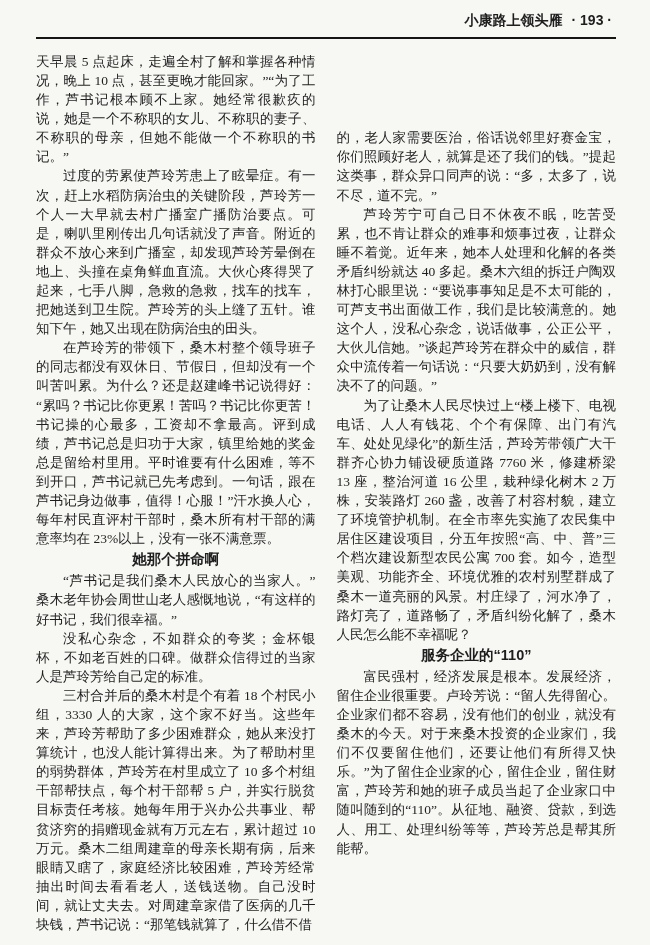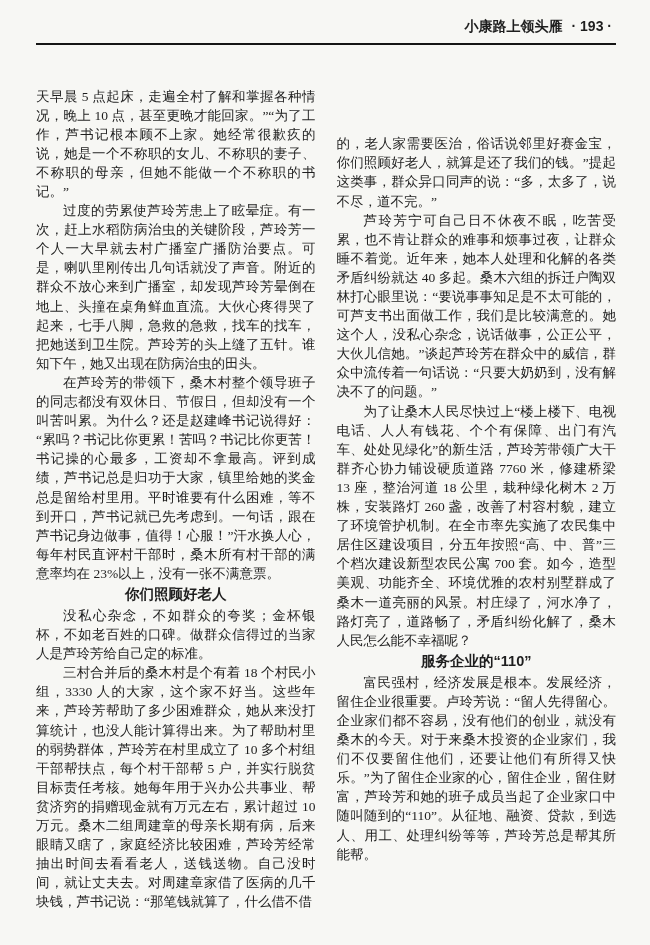--- a/index.html
+++ b/index.html
@@ -4,21 +4,21 @@
 <style>
   html, body { margin: 0; padding: 0; }
   body { background: #e9e9e6; }
   .page {
     position: relative;
     width: 650px;
     height: 945px;
     margin: 0 auto;
     background: #f7f7f4;
     box-sizing: border-box;
-    padding: 12px 34px 0 36px;
+    padding: 6px 34px 0 36px;
     font-family: "Liberation Serif", "DejaVu Serif", serif;
     color: #1e1e1e;
     overflow: hidden;
   }
   .header {
     display: flex;
     justify-content: flex-end;
     align-items: baseline;
     gap: 9px;
     font-family: "Liberation Sans", "DejaVu Sans", sans-serif;
@@ -64,25 +64,26 @@
 <div class="page">
   <div class="header">
     <span>小康路上领头雁</span>
     <span>· 193 ·</span>
   </div>
   <div class="columns">
     <div class="column">
         <p class="no-indent">天早晨 5 点起床，走遍全村了解和掌握各种情况，晚上 10 点，甚至更晚才能回家。”“为了工作，芦书记根本顾不上家。她经常很歉疚的说，她是一个不称职的女儿、不称职的妻子、不称职的母亲，但她不能做一个不称职的书记。”</p>
         <p>过度的劳累使芦玲芳患上了眩晕症。有一次，赶上水稻防病治虫的关键阶段，芦玲芳一个人一大早就去村广播室广播防治要点。可是，喇叭里刚传出几句话就没了声音。附近的群众不放心来到广播室，却发现芦玲芳晕倒在地上、头撞在桌角鲜血直流。大伙心疼得哭了起来，七手八脚，急救的急救，找车的找车，把她送到卫生院。芦玲芳的头上缝了五针。谁知下午，她又出现在防病治虫的田头。</p>
         <p>在芦玲芳的带领下，桑木村整个领导班子的同志都没有双休日、节假日，但却没有一个叫苦叫累。为什么？还是赵建峰书记说得好：“累吗？书记比你更累！苦吗？书记比你更苦！书记操的心最多，工资却不拿最高。评到成绩，芦书记总是归功于大家，镇里给她的奖金总是留给村里用。平时谁要有什么困难，等不到开口，芦书记就已先考虑到。一句话，跟在芦书记身边做事，值得！心服！”汗水换人心，每年村民直评村干部时，桑木所有村干部的满意率均在 23%以上，没有一张不满意票。</p>
-        <h3>你们照顾好老人</h3>
+        <h3>她那个拼命啊</h3>
+        <p>“芦书记是我们桑木人民放心的当家人。”桑木老年协会周世山老人感慨地说，“有这样的好书记，我们很幸福。”</p>
         <p>没私心杂念，不如群众的夸奖；金杯银杯，不如老百姓的口碑。做群众信得过的当家人是芦玲芳给自己定的标准。</p>
         <p>三村合并后的桑木村是个有着 18 个村民小组，3330 人的大家，这个家不好当。这些年来，芦玲芳帮助了多少困难群众，她从来没打算统计，也没人能计算得出来。为了帮助村里的弱势群体，芦玲芳在村里成立了 10 多个村组干部帮扶点，每个村干部帮 5 户，并实行脱贫目标责任考核。她每年用于兴办公共事业、帮贫济穷的捐赠现金就有万元左右，累计超过 10 万元。桑木二组周建章的母亲长期有病，后来眼睛又瞎了，家庭经济比较困难，芦玲芳经常抽出时间去看看老人，送钱送物。自己没时间，就让丈夫去。对周建章家借了医病的几千块钱，芦书记说：“那笔钱就算了，什么借不借</p>
       </div>
     <div class="column">
         <p class="no-indent">的，老人家需要医治，俗话说邻里好赛金宝，你们照顾好老人，就算是还了我们的钱。”提起这类事，群众异口同声的说：“多，太多了，说不尽，道不完。”</p>
         <p>芦玲芳宁可自己日不休夜不眠，吃苦受累，也不肯让群众的难事和烦事过夜，让群众睡不着觉。近年来，她本人处理和化解的各类矛盾纠纷就达 40 多起。桑木六组的拆迁户陶双林打心眼里说：“要说事事知足是不太可能的，可芦支书出面做工作，我们是比较满意的。她这个人，没私心杂念，说话做事，公正公平，大伙儿信她。”谈起芦玲芳在群众中的威信，群众中流传着一句话说：“只要大奶奶到，没有解决不了的问题。”</p>
-        <p>为了让桑木人民尽快过上“楼上楼下、电视电话、人人有钱花、个个有保障、出门有汽车、处处见绿化”的新生活，芦玲芳带领广大干群齐心协力铺设硬质道路 7760 米，修建桥梁 13 座，整治河道 18 公里，栽种绿化树木 2 万株，安装路灯 260 盏，改善了村容村貌，建立了环境管护机制。在全市率先实施了农民集中居住区建设项目，分五年按照“高、中、普”三个档次建设新型农民公寓 700 套。如今，造型美观、功能齐全、环境优雅的农村别墅群成了桑木一道亮丽的风景。村庄绿了，河水净了，路灯亮了，道路畅了，矛盾纠纷化解了，桑木人民怎么能不幸福呢？</p>
+        <p>为了让桑木人民尽快过上“楼上楼下、电视电话、人人有钱花、个个有保障、出门有汽车、处处见绿化”的新生活，芦玲芳带领广大干群齐心协力铺设硬质道路 7760 米，修建桥梁 13 座，整治河道 16 公里，栽种绿化树木 2 万株，安装路灯 260 盏，改善了村容村貌，建立了环境管护机制。在全市率先实施了农民集中居住区建设项目，分五年按照“高、中、普”三个档次建设新型农民公寓 700 套。如今，造型美观、功能齐全、环境优雅的农村别墅群成了桑木一道亮丽的风景。村庄绿了，河水净了，路灯亮了，道路畅了，矛盾纠纷化解了，桑木人民怎么能不幸福呢？</p>
         <h3>服务企业的“110”</h3>
         <p>富民强村，经济发展是根本。发展经济，留住企业很重要。卢玲芳说：“留人先得留心。企业家们都不容易，没有他们的创业，就没有桑木的今天。对于来桑木投资的企业家们，我们不仅要留住他们，还要让他们有所得又快乐。”为了留住企业家的心，留住企业，留住财富，芦玲芳和她的班子成员当起了企业家口中随叫随到的“110”。从征地、融资、贷款，到选人、用工、处理纠纷等等，芦玲芳总是帮其所能帮。</p>
       </div>
   </div>
 </div>
 
 </body></html>

